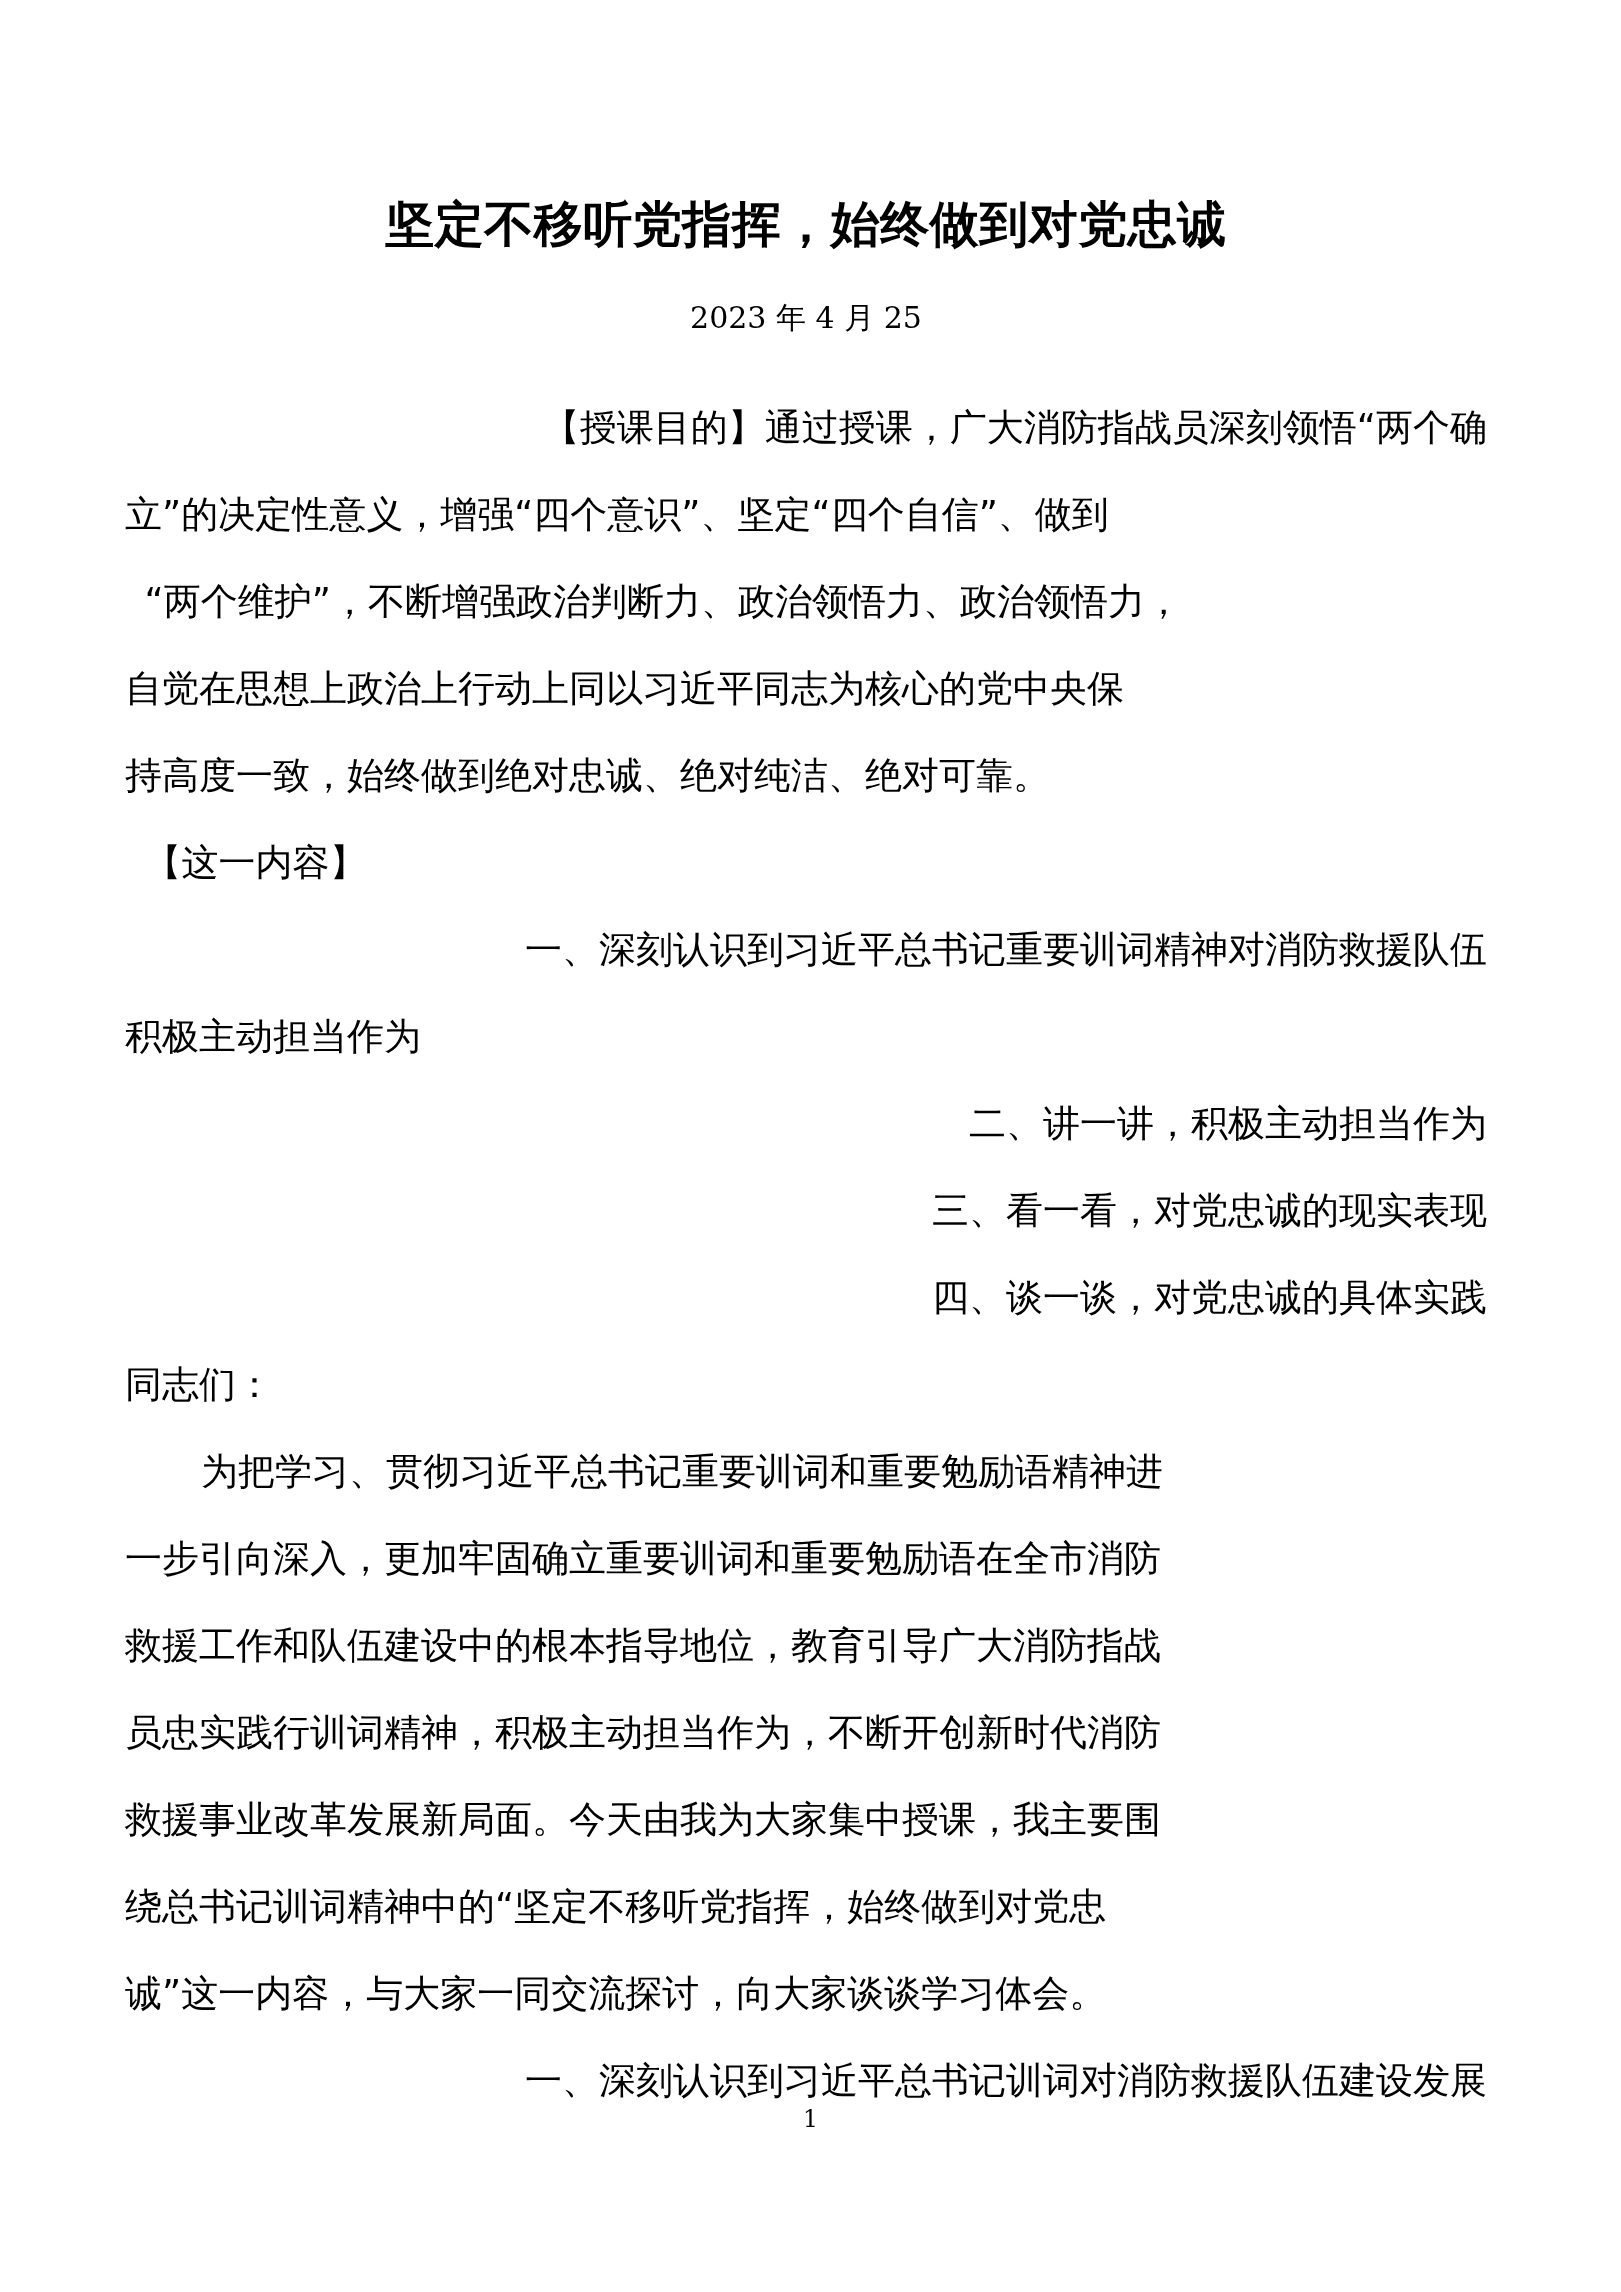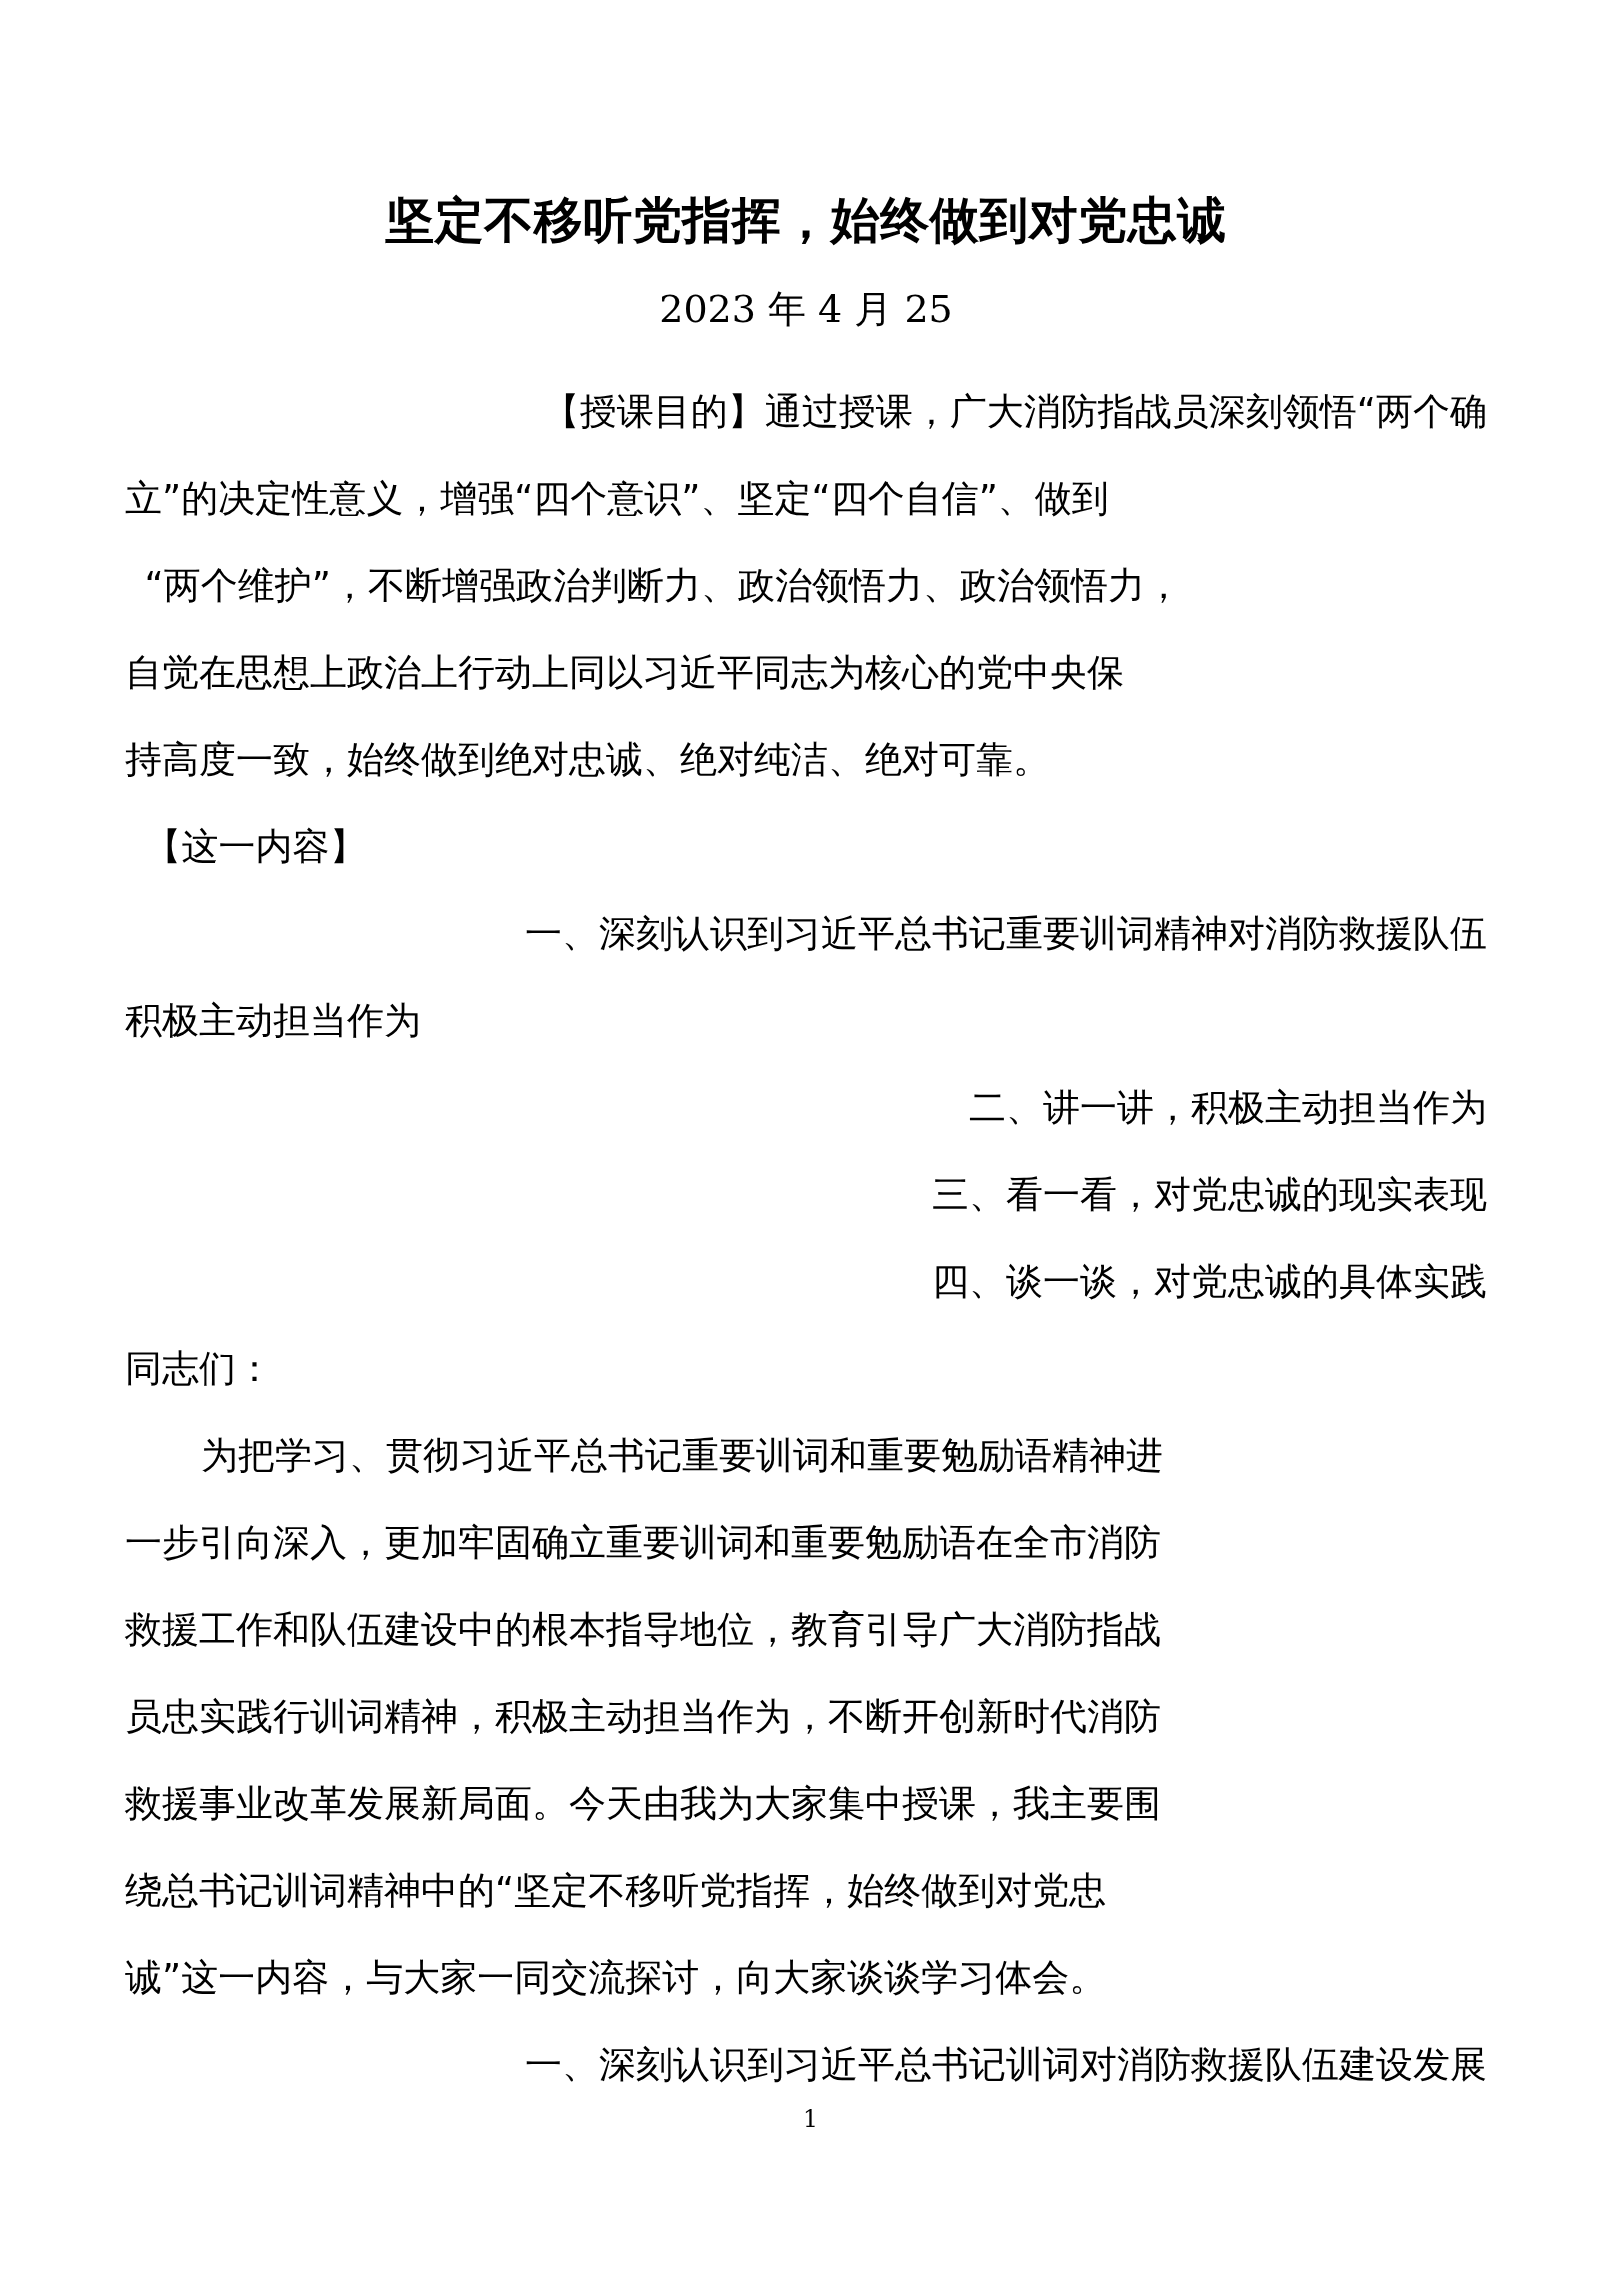--- a/index.html
+++ b/index.html
@@ -18,37 +18,37 @@
     overflow: hidden;
     box-sizing: border-box;
   }
   .content {
     position: absolute;
     left: 125px;
     top: 0;
     width: 1362px;
   }
   .doc-title {
-    font-family: Liberation Mono, monospace;
+    font-family: Liberation Sans, sans-serif;
     font-weight: 700;
     font-size: 49px;
     line-height: 57px;
     text-align: center;
     color: #000000;
     margin: 0;
     padding-top: 196px;
     letter-spacing: 0.5px;
   }
   .doc-date {
     font-family: "DejaVu Serif", serif;
-    font-size: 38px;
+    font-size: 30px;
     line-height: 43px;
     text-align: center;
     color: #000000;
-    margin: 8px;
+    margin: 16px;
     padding-top: 27.4px;
   }
   .body-block {
     padding-top: 29px;
   }
   .para-line {
     font-family: "DejaVu Sans", sans-serif;
     font-size: 37px;
     line-height: 87px;
     color: #000000;

